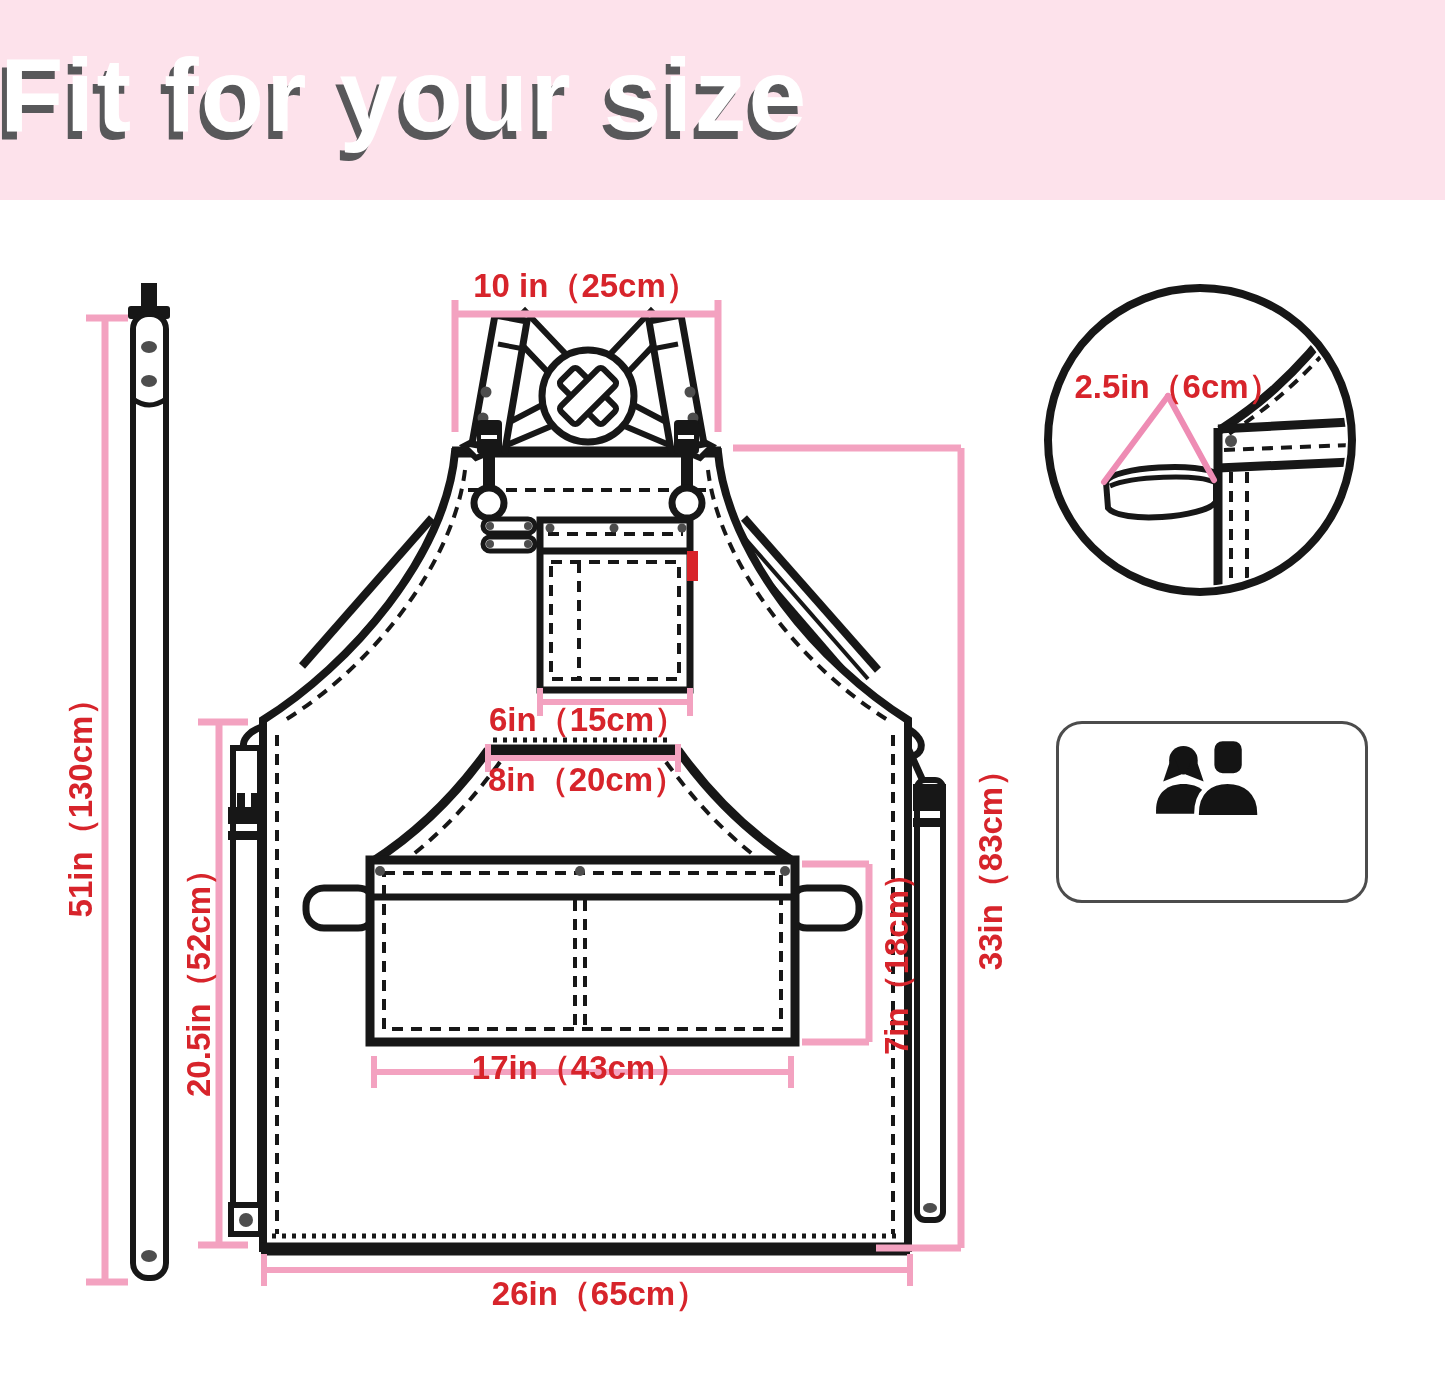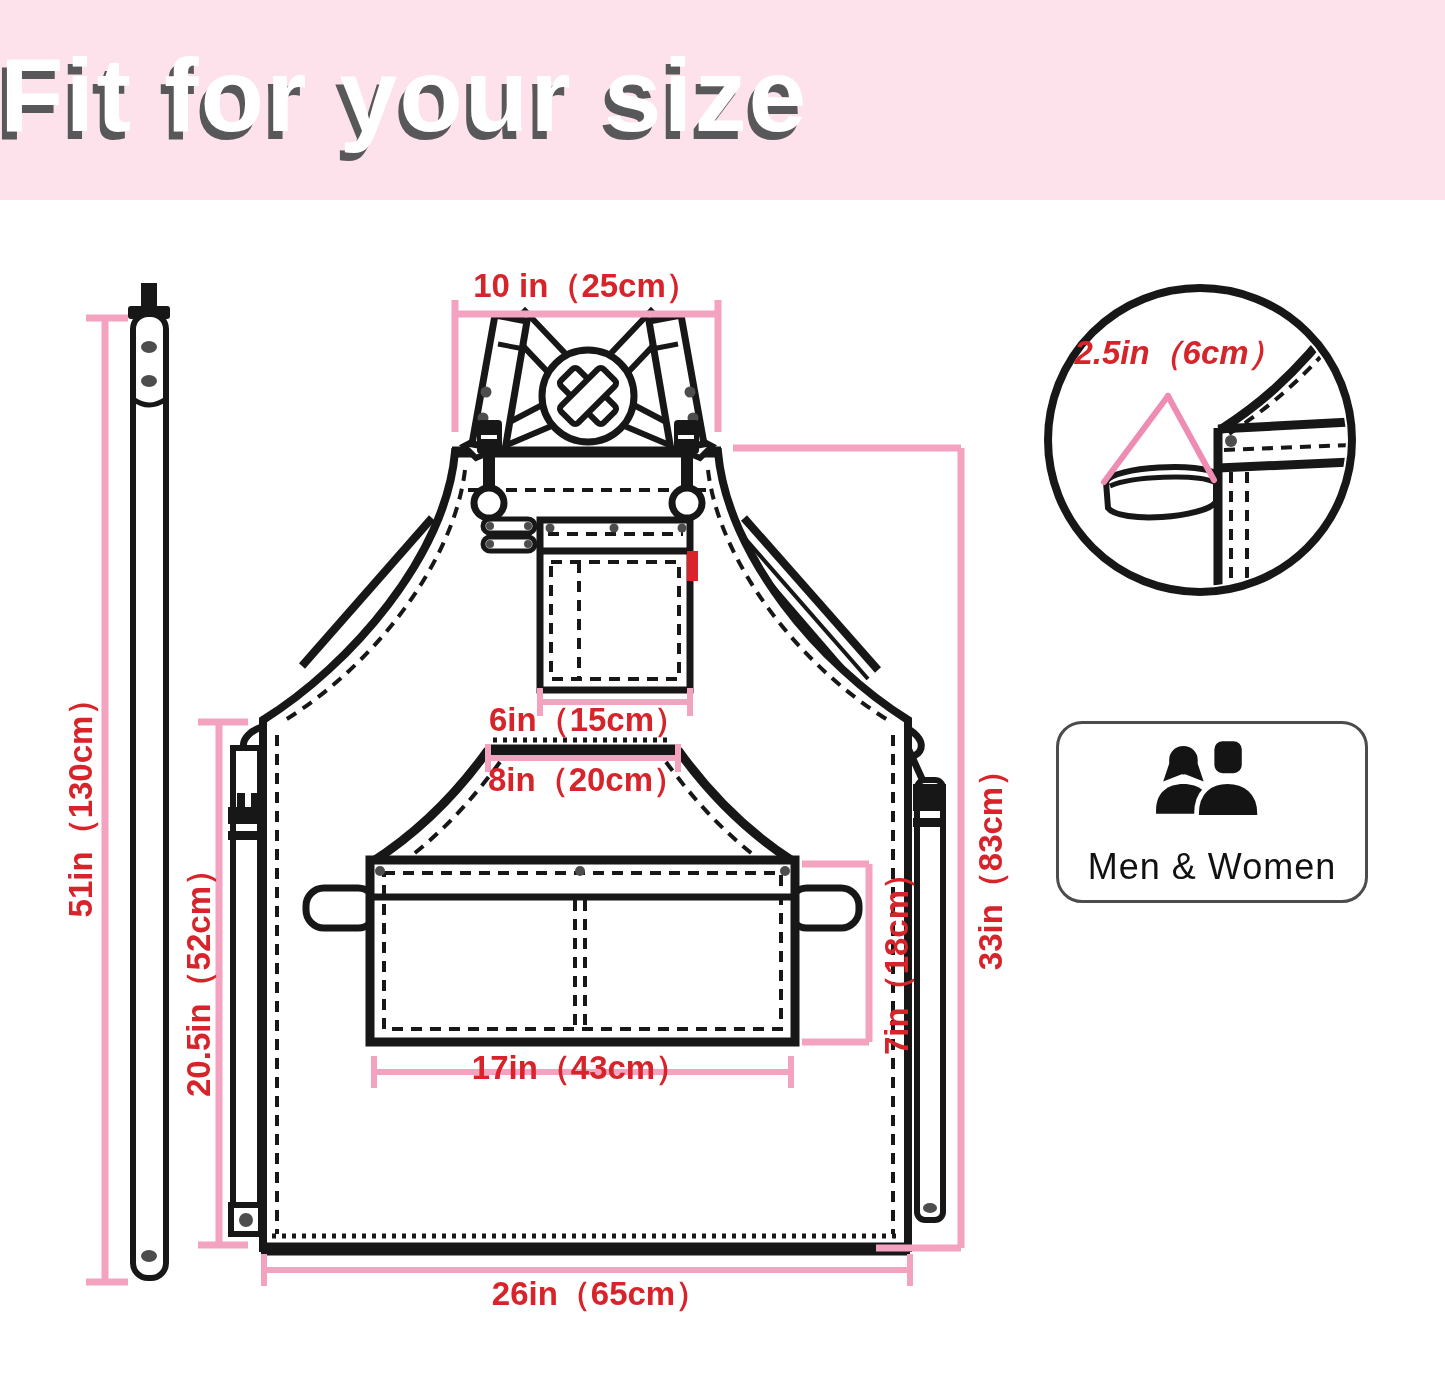--- a/index.html
+++ b/index.html
@@ -233,21 +233,21 @@
         <path d="M1110,486 C1132,476 1196,474 1214,482" class="k" stroke-width="5"></path>
       </g>
       <g class="tri">
         <line x1="1168" y1="396" x2="1104" y2="482"></line>
         <line x1="1168" y1="396" x2="1214" y2="480"></line>
       </g>
     </g>
   </svg>
 
   <div class="dim" style="left:586px;top:285px;text-align:center;">10 in（25cm）</div>
-  <div class="dim" style="left:1178px;top:352px;font-style:italic;">2.5in（6cm）</div>
+  <div class="dim" style="left:1178px;top:386px;">2.5in（6cm）</div>
   <div class="dim" style="left:588px;top:719px;">6in（15cm）</div>
   <div class="dim" style="left:587px;top:779px;">8in（20cm）</div>
   <div class="dim rot" style="left:896px;top:956px;">7in（18cm）</div>
   <div class="dim" style="left:580px;top:1067px;">17in（43cm）</div>
   <div class="dim rot" style="left:990px;top:862px;">33in（83cm）</div>
   <div class="dim rot" style="left:198px;top:975px;">20.5in（52cm）</div>
   <div class="dim rot" style="left:80px;top:800px;">51in（130cm）</div>
   <div class="dim" style="left:600px;top:1293px;">26in（65cm）</div>
 
   <div class="feature-box" style="top:721px;height:182px;">
@@ -256,18 +256,17 @@
         <circle cx="31" cy="22" r="12"></circle>
         <polygon points="14,40 22,16 29,34"></polygon>
         <polygon points="48,40 40,16 33,34"></polygon>
         <path d="M8,64 C8,49 18,42 31,42 C44,42 54,49 54,64 L54,67 L8,67 Z"></path>
         <g stroke="#fff" stroke-width="4">
           <rect x="55" y="4" width="27" height="31" rx="9"></rect>
           <path d="M42,67 C42,48 54,40 68,40 C82,40 95,48 95,67 L95,70 L42,70 Z"></path>
         </g>
       </g>
     </svg>
-    <div class="flabel">Men &amp; Women</div>
   </div>
 
 
 
 </div>
 
 </body></html>

